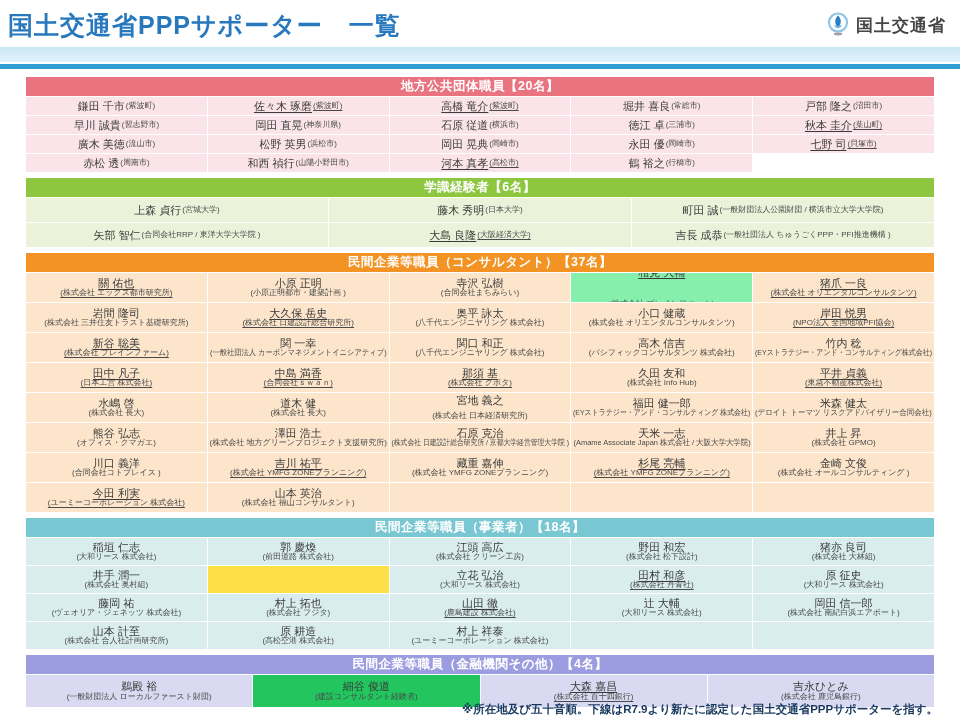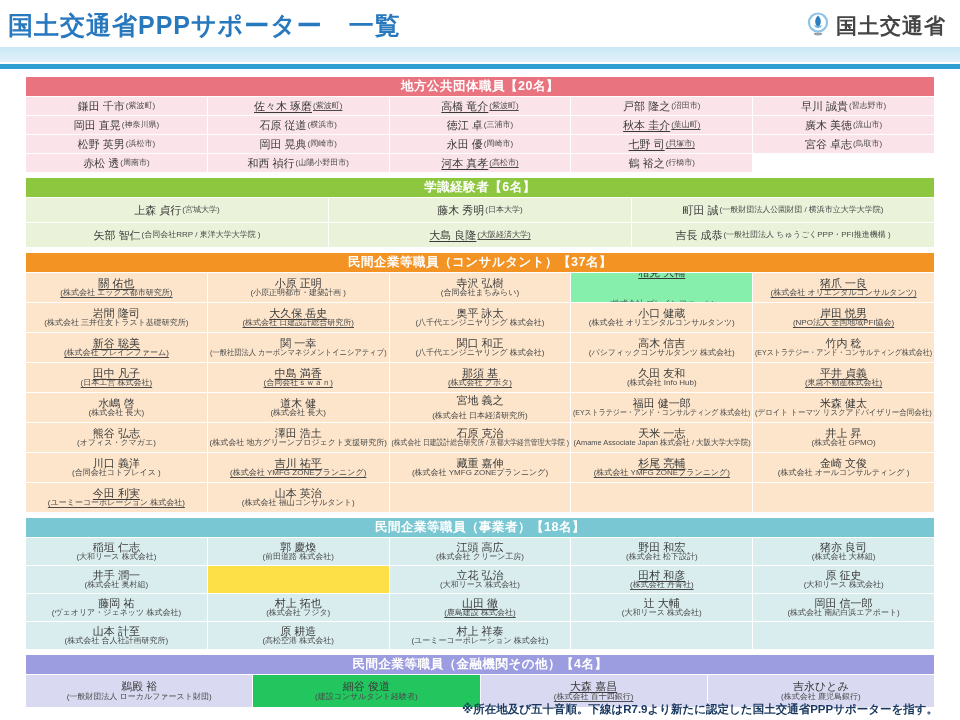--- a/index.html
+++ b/index.html
@@ -7,21 +7,21 @@
   body {
     font-family:"Liberation Sans","DejaVu Sans",sans-serif;
     background:#ffffff; overflow:hidden;
   }
   .slide { width:960px; height:720px; position:relative; background:#fff; }
 
   
   .titlebar { height:47px; display:flex; justify-content:space-between; align-items:center; padding:4px 14px 0 8px; }
   .title { font-size:25px; font-weight:bold; color:#2878be; letter-spacing:1px; }
   .logo { display:flex; align-items:center; gap:5px; }
-  .logo-text { font-size:21px; font-weight:bold; color:#454545; letter-spacing:1px; }
+  .logo-text { font-size:17px; font-weight:bold; color:#454545; letter-spacing:1px; }
 
   
   .band { height:15px; background:linear-gradient(to bottom,#c9e7f5,#e3f2fa); }
   .band-gap { height:2px; background:#ffffff; }
   .rule { height:5px; background:#2f9fd2; }
 
   
   .content { padding:8px 26px 0 26px; display:flex; flex-direction:column; gap:6px; }
   .section { width:100%; }
   .sec-header { height:19px; line-height:19px; text-align:center; color:#ffffff; font-weight:bold; font-size:12.5px; letter-spacing:0.5px; }
@@ -80,20 +80,24 @@
           </div>
           <div class="cell new" style="background: rgb(251, 228, 233);">
             <span class="pname">佐々木 琢磨</span>
             <span class="paff">(紫波町)</span>
           </div>
           <div class="cell new" style="background: rgb(251, 228, 233);">
             <span class="pname">高橋 竜介</span>
             <span class="paff">(紫波町)</span>
           </div>
           <div class="cell" style="background: rgb(251, 228, 233);">
+            <span class="pname">堀井 喜良</span>
+            <span class="paff">(常総市)</span>
+          </div>
+          <div class="cell" style="background: rgb(251, 228, 233);">
             <span class="pname">戸部 隆之</span>
             <span class="paff">(沼田市)</span>
           </div>
           <div class="cell" style="background: rgb(251, 228, 233);">
             <span class="pname">早川 誠貴</span>
             <span class="paff">(習志野市)</span>
           </div>
           <div class="cell" style="background: rgb(251, 228, 233);">
             <span class="pname">岡田 直晃</span>
             <span class="paff">(神奈川県)</span>
@@ -122,24 +126,20 @@
             <span class="pname">岡田 晃典</span>
             <span class="paff">(岡崎市)</span>
           </div>
           <div class="cell" style="background: rgb(251, 228, 233);">
             <span class="pname">永田 優</span>
             <span class="paff">(岡崎市)</span>
           </div>
           <div class="cell new" style="background: rgb(251, 228, 233);">
             <span class="pname">七野 司</span>
             <span class="paff">(貝塚市)</span>
-          </div>
-          <div class="cell" style="background: rgb(251, 228, 233);">
-            <span class="pname">宮谷 卓志</span>
-            <span class="paff">(鳥取市)</span>
           </div>
           <div class="cell" style="background: rgb(251, 228, 233);">
             <span class="pname">赤松 透</span>
             <span class="paff">(周南市)</span>
           </div>
           <div class="cell" style="background: rgb(251, 228, 233);">
             <span class="pname">和西 禎行</span>
             <span class="paff">(山陽小野田市)</span>
           </div>
           <div class="cell new" style="background: rgb(251, 228, 233);">

